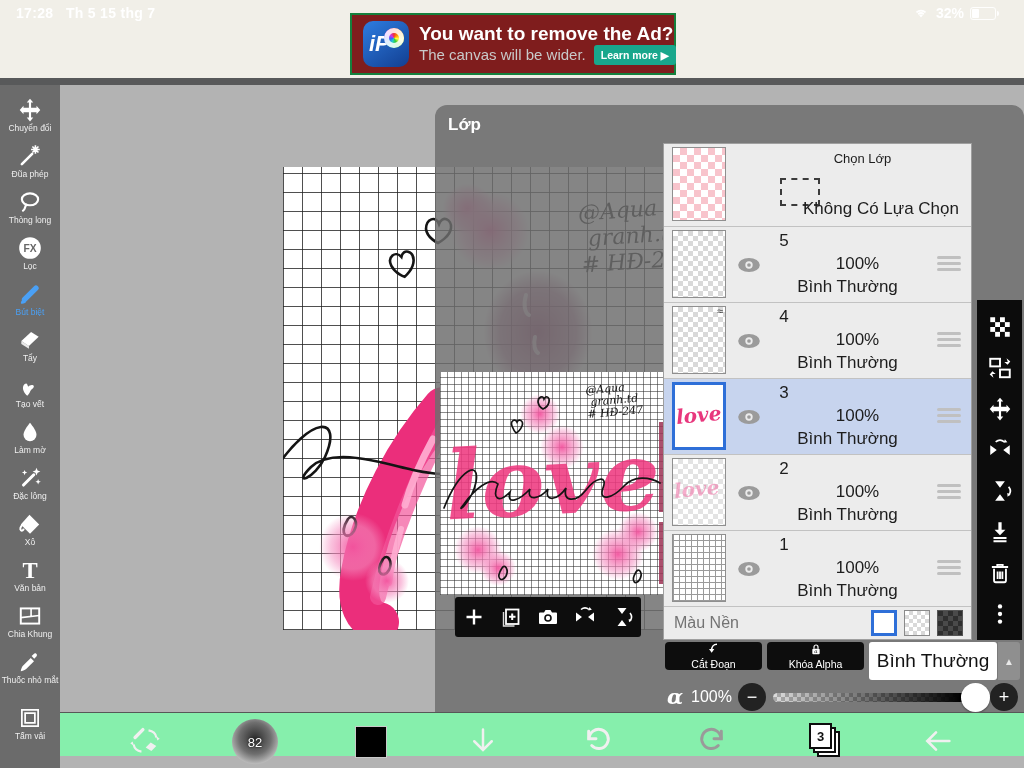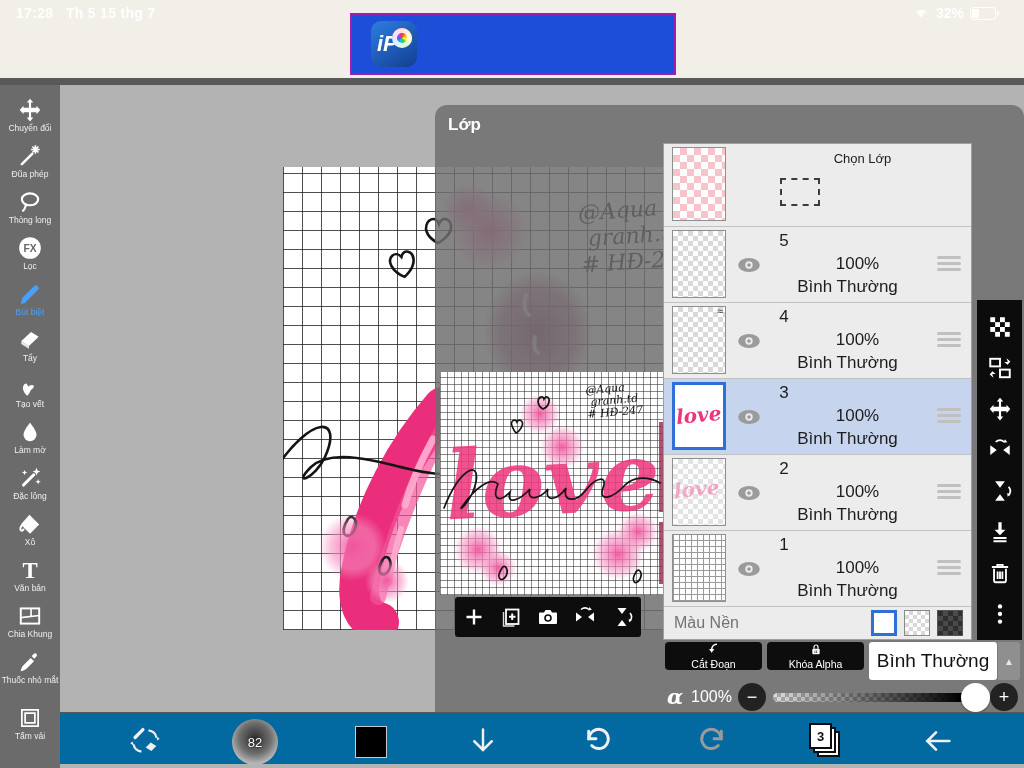--- a/index.html
+++ b/index.html
@@ -8,22 +8,22 @@
   
   .top-strip{position:absolute;left:0;top:0;width:1024px;height:78px;background:#f1efe8;z-index:8;}
   .dark-seam{position:absolute;left:0;top:78px;width:1024px;height:7px;background:#58595a;z-index:8;}
   .status-left{position:absolute;left:16px;top:5px;color:#fff;font-size:14px;font-weight:bold;letter-spacing:.3px;}
   .status-right{position:absolute;right:28px;top:5px;color:#fff;font-size:14px;font-weight:bold;display:flex;align-items:center;gap:6px;}
   .wifi{width:18px;height:14px;color:#fff;}
   .battery{position:relative;width:24px;height:11px;border:1px solid rgba(255,255,255,.9);border-radius:3px;}
   .battery::before{content:"";position:absolute;left:1px;top:1px;bottom:1px;width:7px;background:#fff;border-radius:1px;}
   .battery::after{content:"";position:absolute;right:-4px;top:3px;width:2px;height:5px;background:rgba(255,255,255,.9);border-radius:0 2px 2px 0;}
   
-  .ad{position:absolute;left:350px;top:13px;width:326px;height:62px;background:#1d4ed8;
-      border:2px solid #a21caf;display:flex;align-items:center;gap:10px;padding:12px;box-sizing:border-box;z-index:9;}
+  .ad{position:absolute;left:350px;top:13px;width:326px;height:62px;background:#7f1d1d;
+      border:2px solid #15803d;display:flex;align-items:center;gap:10px;padding:4px;box-sizing:border-box;z-index:9;}
   .ad-logo{position:relative;width:46px;height:46px;margin-left:7px;border-radius:10px;
       background:linear-gradient(145deg,#2e7de0,#123f92);flex:0 0 auto;}
   .ad-logo-ip{position:absolute;left:6px;top:10px;color:#fff;font-size:22px;font-weight:bold;font-style:italic;}
   .palette{position:absolute;right:5px;top:7px;width:20px;height:20px;border-radius:50%;
       background:conic-gradient(#e33,#f90,#ff4,#3c3,#2cc,#36f,#c3e,#e33);box-shadow:inset 0 0 0 5px rgba(255,255,255,.85);}
   .ad-text{display:flex;flex-direction:column;line-height:1.15;}
   .ad-title{color:#fff;font-size:19px;font-weight:bold;white-space:nowrap;}
   .ad-sub-row{display:flex;align-items:center;gap:8px;}
   .ad-sub{color:#c9c9c9;font-size:15px;white-space:nowrap;}
   .ad-cta{background:#19a78c;color:#fff;font-size:10.5px;font-weight:bold;border:none;
@@ -126,21 +126,21 @@
       background-image:linear-gradient(to right,rgba(0,0,0,0),#000 92%),
       linear-gradient(45deg,#aaa 25%,transparent 25%,transparent 75%,#aaa 75%),
       linear-gradient(45deg,#aaa 25%,transparent 25%,transparent 75%,#aaa 75%);
       background-size:100% 100%,8px 8px,8px 8px;background-position:0 0,0 0,4px 4px;}
   .alpha-knob{position:absolute;left:188px;top:-10px;width:29px;height:29px;border-radius:50%;background:#fff;box-shadow:0 1px 2px rgba(0,0,0,.4);}
   
   .right-toolbar{position:absolute;left:977px;top:300px;width:45px;height:340px;background:#0c0c0c;z-index:6;
       display:flex;flex-direction:column;align-items:center;justify-content:space-around;color:#fff;padding:6px 0;box-sizing:border-box;}
   .right-toolbar svg{width:26px;height:26px;}
   
-  .bottom-bar{position:absolute;left:60px;top:712px;width:964px;height:52px;background:#0369a1;border-top:1px solid #575757;z-index:7;box-sizing:border-box;}
+  .bottom-bar{position:absolute;left:60px;top:712px;width:964px;height:44px;background:#86efac;border-top:1px solid #575757;z-index:7;box-sizing:border-box;}
   .bb{position:absolute;color:#f0f0f0;}
   .bb svg{width:100%;height:100%;}
   .brush-circle{left:172px;top:6px;width:46px;height:46px;border-radius:50%;
       background:radial-gradient(circle at 50% 42%,#2c2c2c 0%,#6f6f6f 45%,#b8b8b8 72%,#8b8b8b 100%);
       display:flex;align-items:center;justify-content:center;}
   .brush-size{color:#fff;font-size:13px;text-shadow:0 0 2px #000;}
   .color-swatch{left:295px;top:13px;width:30px;height:30px;background:#000;border:1px solid #c9c9c9;}
   .pages{left:748px;top:10px;width:36px;height:36px;}
   .page{position:absolute;width:23px;height:26px;background:#fff;border:2px solid #0d0d0d;box-sizing:border-box;}
   .page.p3{left:9px;top:8px;}
@@ -328,20 +328,27 @@
       <span>32%</span>
       <span class="battery"></span>
     </div>
   </div>
   <div class="dark-seam"></div>
 
   <div class="ad">
     <div class="ad-logo">
       <span class="ad-logo-ip">iP</span>
       <span class="palette"></span>
+    </div>
+    <div class="ad-text">
+      <span class="ad-title">You want to remove the Ad?</span>
+      <span class="ad-sub-row">
+        <span class="ad-sub">The canvas will be wider.</span>
+        <button class="ad-cta">Learn more ▶</button>
+      </span>
     </div>
   </div>
 
   <div class="canvas-area">
     <div class="artwork-big">
       <svg width="380" height="463" viewBox="0 0 380 463">
         <circle cx="185" cy="42" r="26" fill="url(#rg-pink)"></circle>
         <circle cx="207" cy="64" r="40" fill="url(#rg-pink)"></circle>
         <ellipse cx="255" cy="165" rx="55" ry="62" fill="url(#rg-dark)"></ellipse>
         <path d="M243 128c-3 10-1 18 3 20M252 170c-2 8 0 14 3 16" stroke="#fff" stroke-width="4" fill="none" opacity=".6" stroke-linecap="round"></path>
@@ -499,20 +506,21 @@
       <svg>
           <use href="#ic-flipv"></use>
         </svg>
     </div>
 
     <div class="layer-list">
       <div class="select-row">
         <div class="thumb checker-pink"></div>
         <div class="sel-title">Chọn Lớp</div>
         <div class="sel-dashed"></div>
+        <div class="sel-sub">Không Có Lựa Chọn</div>
       </div>
       <div>
           <div class="layer-row">
     <div class="thumb thumb--empty"></div>
     <svg class="eye">
               <use href="#ic-eye"></use>
             </svg>
     <div class="l-num">5</div>
     <div class="l-op">100%</div>
     <div class="l-blend">Bình Thường</div>

